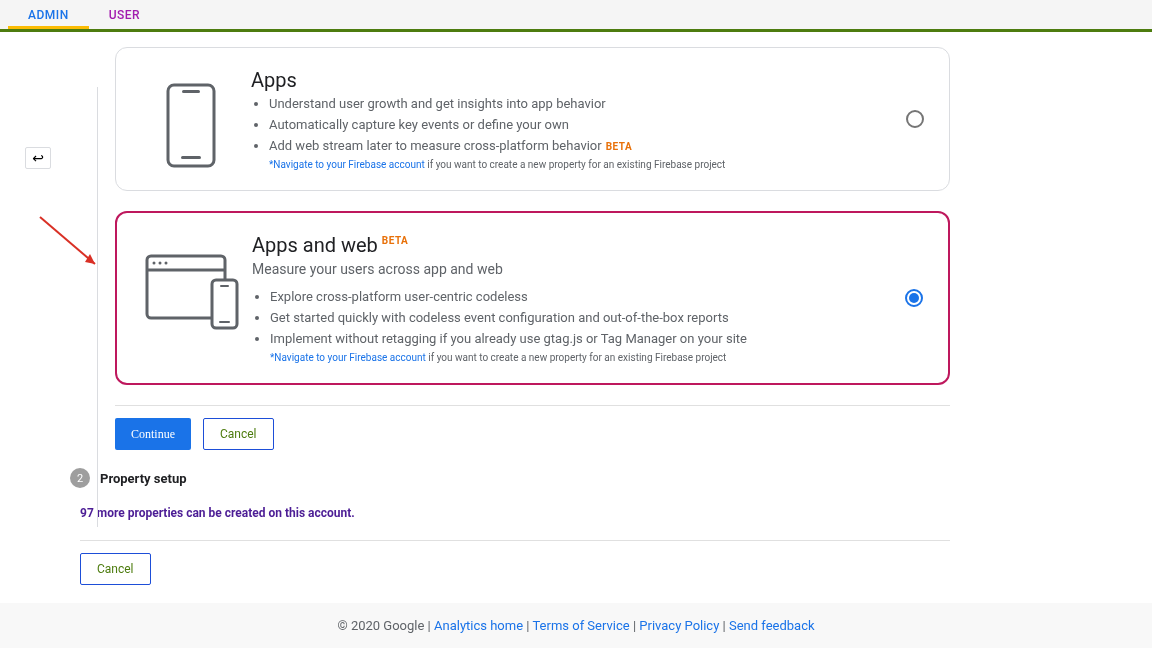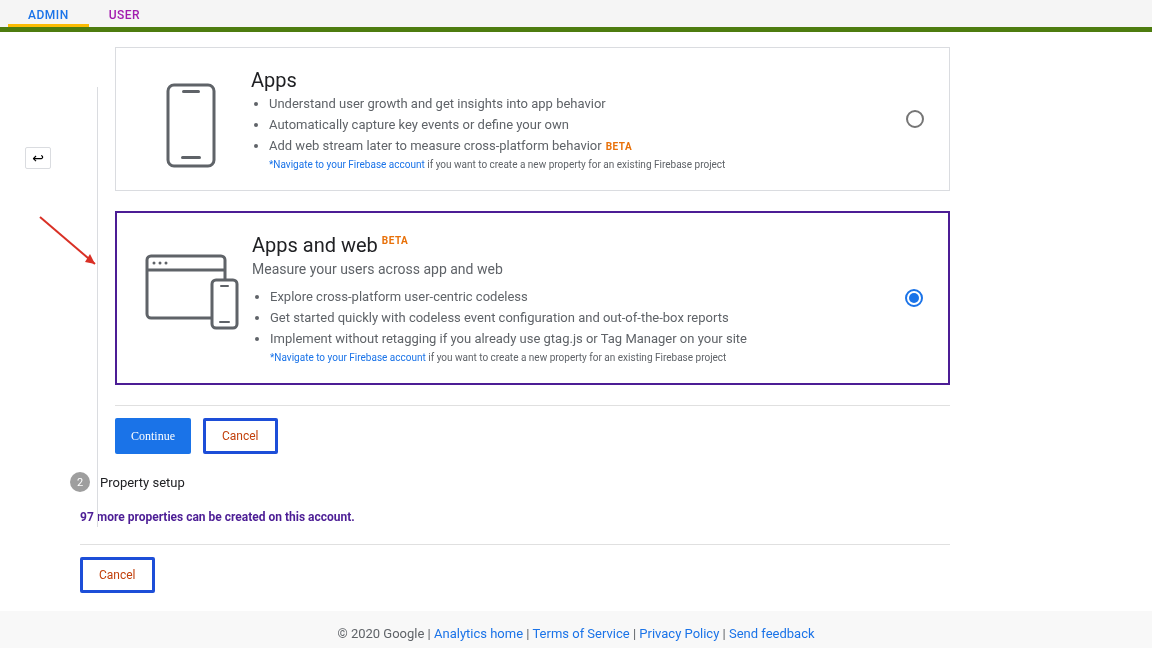--- a/index.html
+++ b/index.html
@@ -1,47 +1,47 @@
 <!DOCTYPE html>
 <html><head>
 <meta charset="utf-8">
 <style>
 * { margin: 0; padding: 0; box-sizing: border-box; font-family: Roboto, Arial, sans-serif; }
 body { background: #fff; width: 1152px; }
-.tabs { display: flex; background: #f5f5f5; border-bottom: 5px solid #4d7c0f; height: 32px; padding-left: 8px; }
+.tabs { display: flex; background: #f5f5f5; border-bottom: 3px solid #4d7c0f; height: 32px; padding-left: 8px; }
 .tab { padding: 8px 20px; font-size: 12px; font-weight: 500; color: #a21caf; cursor: pointer; letter-spacing: 0.5px; }
 .tab.active { color: #1a73e8; border-bottom: 3px solid #fbbc04; }
 .main-area { position: relative; padding: 15px 0 0 0; }
 .back-btn { position: absolute; left: 25px; top: 115px; width: 26px; height: 22px; border: 1px solid #dadce0; background: #fff; display: flex; align-items: center; justify-content: center; font-size: 14px; cursor: pointer; border-radius: 2px; }
 .arrow-annotation { position: absolute; left: 35px; top: 180px; width: 70px; height: 60px; pointer-events: none; }
 .content-col { margin-left: 80px; width: 870px; }
 .step-line { position: absolute; left: 97px; top: 55px; width: 1px; height: 440px; background: #dadce0; }
 .cards { margin-left: 35px; }
-.card { border: 1px solid #dadce0; border-radius: 0; padding: 20px 30px 20px 25px; display: flex; align-items: flex-start; position: relative; margin-bottom: 20px; background: #fff; }
-.card.selected { border: 2px solid #4c1d95; }
+.card { border: 1px solid #dadce0; border-radius: 12px; padding: 20px 30px 20px 25px; display: flex; align-items: flex-start; position: relative; margin-bottom: 20px; background: #fff; }
+.card.selected { border: 2px solid #be185d; }
 .card-icon { width: 100px; display: flex; align-items: center; justify-content: center; padding-top: 15px; }
 .card-body { flex: 1; margin-left: 10px; }
 .card-title { font-size: 20px; color: #202124; margin-bottom: 4px; }
 .card-sub { font-size: 14px; color: #5f6368; margin-bottom: 12px; }
 .card-list { list-style: disc; padding-left: 18px; }
 .card-list li { font-size: 13px; color: #5f6368; margin-bottom: 6px; }
 .beta-inline { color: #e8710a; font-size: 10px; font-weight: 700; margin-left: 4px; vertical-align: super; letter-spacing: 0.5px; }
 .beta-after { color: #e8710a; font-size: 10px; font-weight: 700; margin-left: 4px; letter-spacing: 0.5px; }
 .firebase-note { font-size: 10px; color: #5f6368; margin-top: 6px; margin-left: 18px; }
 .firebase-note a { color: #1a73e8; text-decoration: none; }
 .radio { width: 18px; height: 18px; border: 2px solid #757575; border-radius: 50%; position: absolute; right: 25px; top: 50%; transform: translateY(-50%); display: flex; align-items: center; justify-content: center; cursor: pointer; }
 .radio.selected { border-color: #1a73e8; }
 .radio.selected::after { content: ''; width: 10px; height: 10px; background: #1a73e8; border-radius: 50%; }
 .divider { border: none; border-top: 1px solid #e0e0e0; margin: 15px 0 12px 35px; }
 .btn-row { margin-left: 35px; display: flex; gap: 12px; margin-bottom: 18px; }
-.btn { font-size: 12px; padding: 8px 16px; border-radius: 2px; cursor: pointer; border: 3px solid #1d4ed8; background: #fff; color: #c2410c; }
+.btn { font-size: 12px; padding: 8px 16px; border-radius: 2px; cursor: pointer; border: 1px solid #1d4ed8; background: #fff; color: #4d7c0f; }
 .btn.primary { background: #1a73e8; color: #fff; border: none; font-family: Liberation Serif, serif; }
 .step2 { display: flex; align-items: center; margin-top: 6px; margin-left: -10px; }
 .step-circle { width: 20px; height: 20px; border-radius: 50%; background: #9e9e9e; color: #fff; font-size: 11px; display: flex; align-items: center; justify-content: center; margin-right: 10px; }
-.step-label { font-size: 13px; color: #202124; font-weight: 400; }
+.step-label { font-size: 13px; color: #202124; font-weight: 700; }
 .limit-note { font-size: 12px; font-weight: 700; color: #4c1d95; margin: 18px 0 0 0; }
 .divider2 { border: none; border-top: 1px solid #e0e0e0; margin: 20px 0 12px 0; }
 .bottom-cancel { margin-left: 0; }
 .footer { text-align: center; font-size: 13px; color: #5f6368; padding: 15px 0 25px 0; background: #f8f8f8; margin-top: 8px; }
 .footer a { color: #1a73e8; text-decoration: none; }
 </style>
 </head>
 <body>
 
 <div class="tabs">

